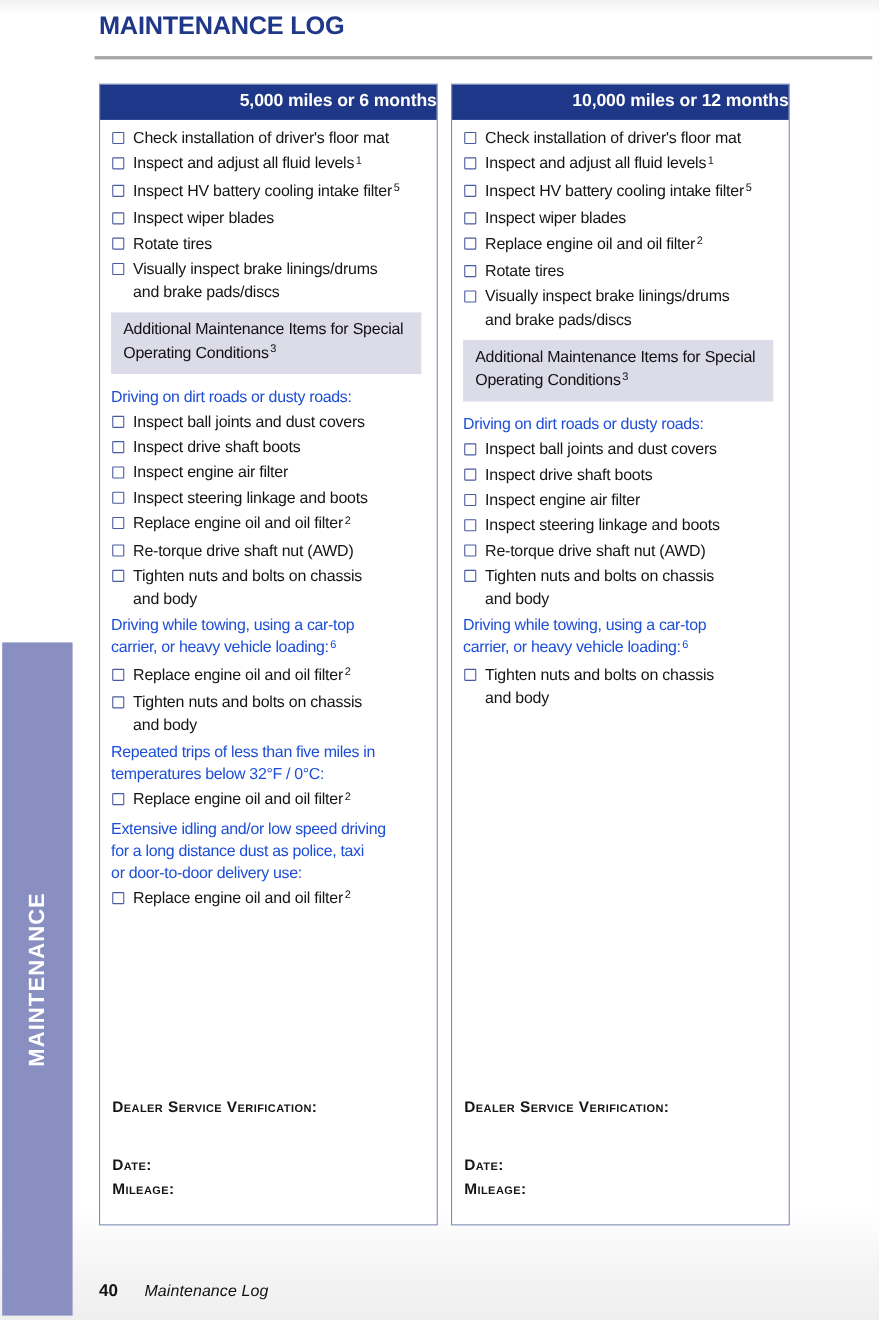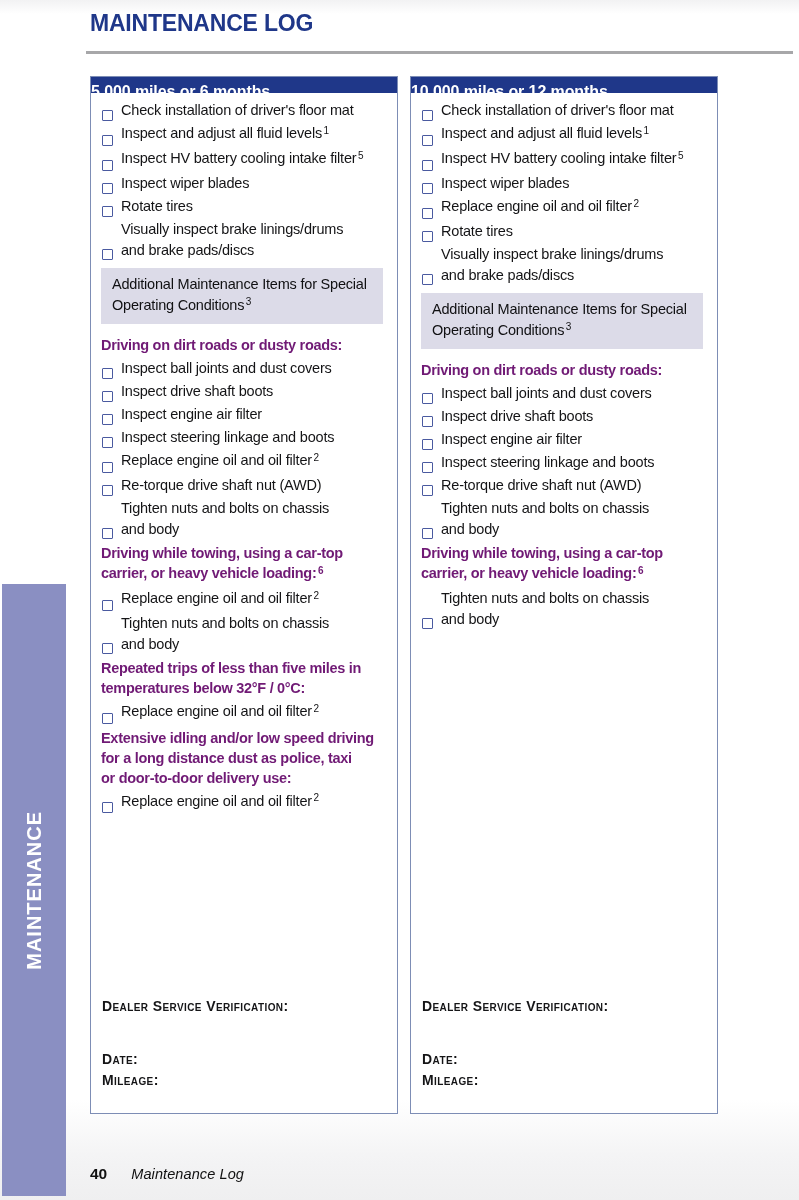--- a/index.html
+++ b/index.html
@@ -12,32 +12,32 @@
   .page{
     position:relative;width:799px;height:1200px;overflow:hidden;
     background:linear-gradient(180deg,#f2f2f3 0px,#ffffff 14px,#ffffff 1100px,#f4f4f5 1155px,#efeff0 1200px);
   }
   .title{position:absolute;left:90px;top:10px;margin:0;font-size:23px;font-weight:bold;
     color:var(--navy);letter-spacing:-0.2px;}
   .rule{position:absolute;left:86px;right:6px;top:51px;height:3px;background:var(--rule);}
   .col{position:absolute;top:76px;width:308px;height:1038px;background:#fff;
     border:1px solid var(--colborder);}
   .col.left{left:90px;} .col.right{left:410px;}
-  .colheader{height:16px;background:var(--navy);color:#fff;font-weight:bold;font-size:16px;
-    text-align:left;line-height:30px;letter-spacing:-0.1px;}
+  .colheader{height:32px;background:var(--navy);color:#fff;font-weight:bold;font-size:16px;
+    text-align:right;line-height:30px;letter-spacing:-0.1px;}
   .colbody{padding:7px 8px 0 10px;overflow:hidden;}
-  .row{display:flex;align-items:flex-end;margin:0 0 2.5px 0;}
+  .row{display:flex;align-items:flex-start;margin:0 0 2.5px 0;}
   .cb{flex:none;width:11px;height:11px;border:1.5px solid var(--cbborder);border-radius:1px;
     margin:4px 8px 0 1px;background:#fff;}
   .lbl{font-size:14.5px;line-height:20.5px;color:var(--ink);letter-spacing:-0.2px;white-space:pre-line;}
   .sup{font-size:10px;position:relative;top:-4.5px;margin-left:1.5px;letter-spacing:0;}
   .special-box{background:var(--lav);margin:8px 6px 11px 0;padding:6px 8px 7px 11px;
     font-weight:normal;font-size:14.5px;line-height:20.5px;letter-spacing:-0.2px;color:#101012;}
-  .sect-head{margin:4px 0 3px;font-weight:bold;font-size:14.5px;line-height:20px;
-    letter-spacing:-0.3px;color:#701a75;white-space:pre-line;}
+  .sect-head{margin:4px 0 3px;font-weight:normal;font-size:14.5px;line-height:20px;
+    letter-spacing:-0.3px;color:#1d4ed8;white-space:pre-line;}
   .verification{position:absolute;left:11px;right:10px;bottom:24px;}
   .ver-label{display:block;font-weight:bold;font-variant:small-caps;font-size:14px;
     letter-spacing:0.4px;color:#151517;line-height:17px;}
   .ver-dealer{margin-bottom:36px;}
   .ver-date{margin-bottom:4px;}
   .sidebar-tab{position:absolute;left:2px;top:584px;width:64px;height:612px;background:var(--purple);}
   .sidebar-text-wrap{position:absolute;left:0;top:206px;width:100%;height:200px;
     display:flex;align-items:center;justify-content:center;}
   .sidebar-text{writing-mode:vertical-rl;transform:rotate(180deg);color:#fff;font-weight:bold;
     font-size:20px;letter-spacing:1px;}

